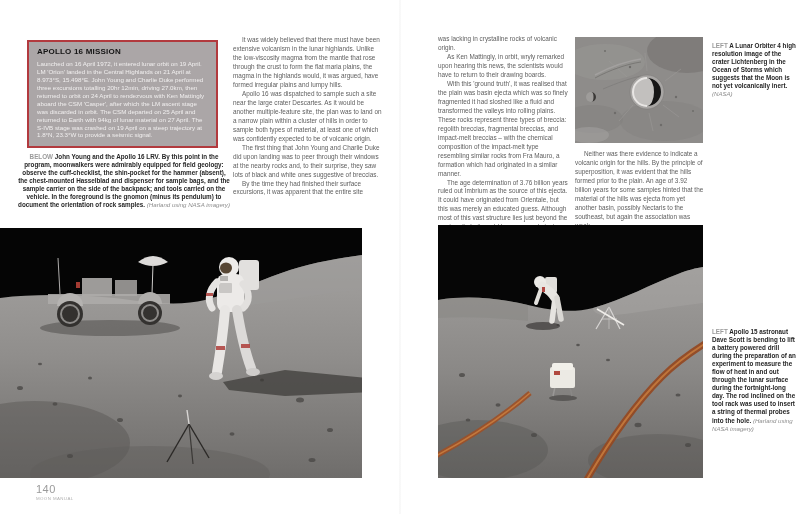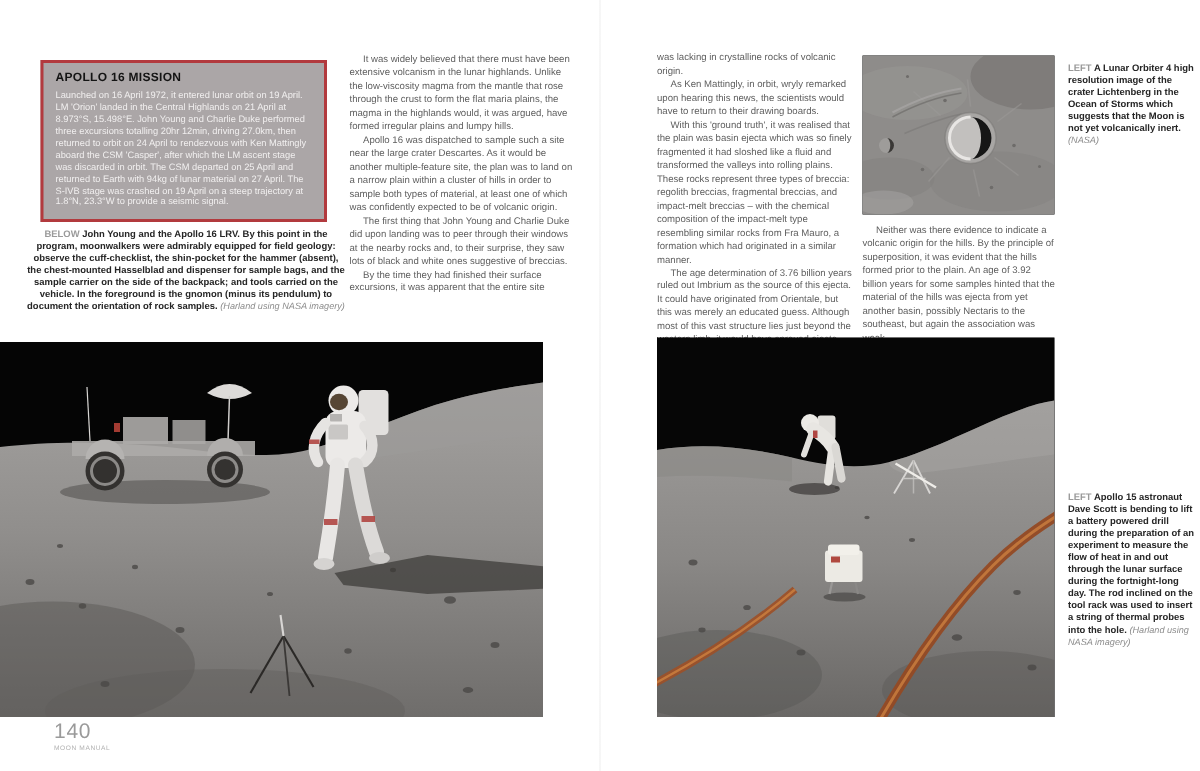--- a/index.html
+++ b/index.html
@@ -38,21 +38,21 @@
   
   .photo{position:absolute;overflow:hidden;background:#060606;}
   #photo-lrv{left:0;top:228px;width:362px;height:250px;}
   #photo-crater{left:575px;top:37px;width:128px;height:106px;}
   #photo-drill{left:438px;top:225px;width:265px;height:253px;}
   .photo svg{display:block;width:100%;height:100%;}
   
   .footer{position:absolute;bottom:13px;}
   #footer-left{left:36px;text-align:left;}
   #footer-right{left:580px;width:198px;text-align:right;}
-  .pagenum{font-size:14px;color:#9a9a9a;letter-spacing:.5px;}
+  .pagenum{font-size:11px;color:#9a9a9a;letter-spacing:.5px;}
   .footlabel{font-size:4.4px;color:#b2b2b2;letter-spacing:.4px;margin-top:1px;}
 </style>
 </head>
 <body>
 
 <div id="spread">
   <div class="seam"></div>
 
   <div class="mission-box">
     <h2>APOLLO 16 MISSION</h2>

